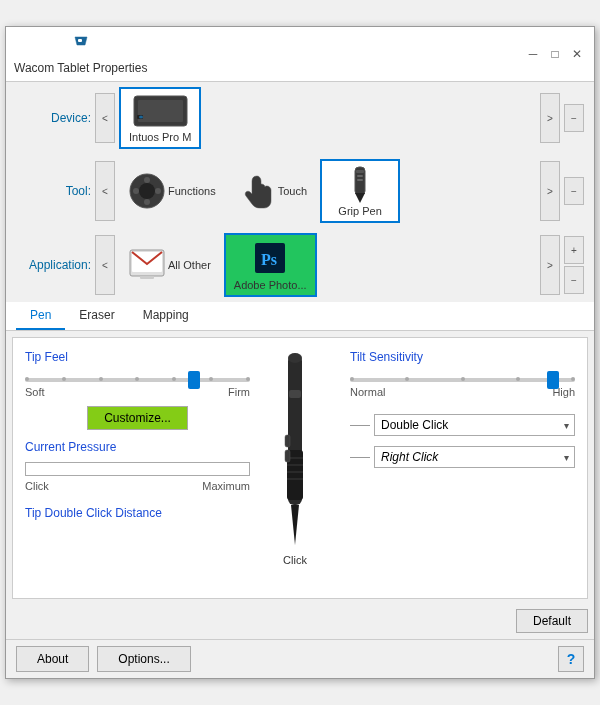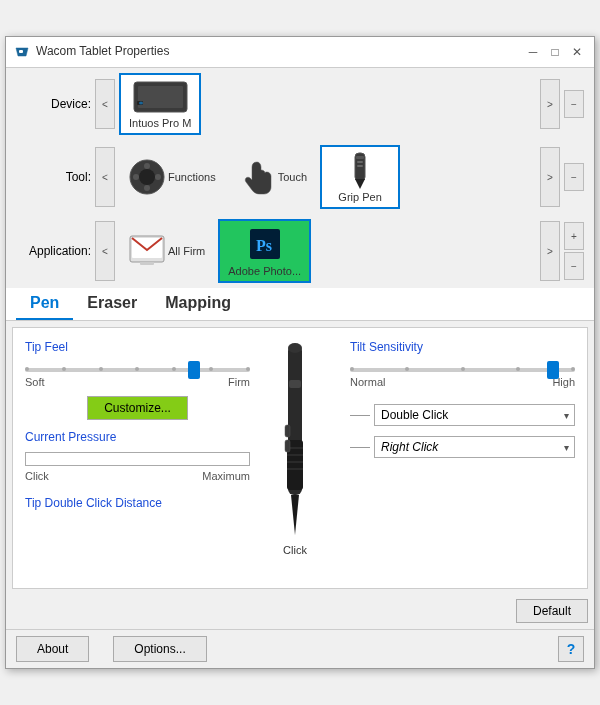--- a/index.html
+++ b/index.html
@@ -22,22 +22,23 @@
     .title-bar {
       background: #fff;
       border-bottom: 1px solid #ccc;
       padding: 6px 8px;
       display: flex;
       align-items: center;
       justify-content: space-between;
     }
     .title-bar-left {
       display: flex;
-      align-items: flex-start;
-      gap: 6px;
+      align-items: center;
+      gap: 12px;
+      flex-direction: column;
     }
     .title-text {
       font-size: 12px;
       color: #333;
     }
     .title-controls {
       display: flex;
       gap: 4px;
     }
     .title-btn {
@@ -56,21 +57,21 @@
     .device-row {
       display: flex;
       align-items: center;
       padding: 5px 10px;
       gap: 4px;
       background: #f0f0f0;
     }
     .row-label {
       width: 75px;
       text-align: right;
-      color: #000000;
+      color: #0369a1;
       font-size: 12px;
     }
     .nav-btn {
       width: 20px;
       height: 60px;
       border: 1px solid #bbb;
       background: #e8e8e8;
       cursor: pointer;
       font-size: 10px;
       display: flex;
@@ -128,24 +129,23 @@
       border-bottom: 1px solid #ccc;
       padding: 0 10px;
     }
     .tabs {
       display: flex;
       gap: 0;
     }
     .tab {
       padding: 6px 14px;
       cursor: pointer;
-      font-size: 16px;
+      font-size: 12px;
       color: #333;
       border-bottom: 2px solid transparent;
-      font-weight: bold;
     }
     .tab.active {
       border-bottom: 2px solid #0078d4;
       color: #0078d4;
     }
     .content-area {
       background: white;
       margin: 6px;
       border: 1px solid #ccc;
       padding: 12px;
@@ -260,21 +260,21 @@
     .footer {
       display: flex;
       align-items: center;
       justify-content: space-between;
       padding: 6px 10px;
       background: #f0f0f0;
       border-top: 1px solid #ccc;
     }
     .footer-left {
       display: flex;
-      gap: 24px;
+      gap: 8px;
     }
     .footer-btn {
       padding: 5px 20px;
       border: 1px solid #aaa;
       background: #e8e8e8;
       cursor: pointer;
       font-size: 12px;
     }
     .help-btn {
       width: 26px;
@@ -388,21 +388,21 @@
     <button class="nav-btn" style="height:60px;">&lt;</button>
     <div class="device-carousel">
 
       <div class="device-item-normal">
         <svg width="38" height="38" viewBox="0 0 38 38">
           <rect x="2" y="4" width="34" height="26" rx="2" fill="#e0e0e0" stroke="#999" stroke-width="1"></rect>
           <rect x="4" y="6" width="30" height="20" rx="1" fill="white"></rect>
           <path d="M4 6 L19 18 L34 6" stroke="#c0392b" stroke-width="2" fill="none"></path>
           <rect x="12" y="30" width="14" height="3" rx="1" fill="#ccc"></rect>
         </svg>
-        <span class="device-item-label">All Firm</span>
+        <span class="device-item-label">All Other</span>
       </div>
 
       <div class="device-item" style="background:#22c55e;">
         <svg width="38" height="38" viewBox="0 0 38 38">
           <rect x="4" y="4" width="30" height="30" rx="2" fill="#001e36"></rect>
           <text x="10" y="26" font-size="16" font-family="serif" font-weight="bold" fill="#31a8ff">Ps</text>
         </svg>
         <span class="device-item-label">Adobe Photo...</span>
       </div>
     </div>

